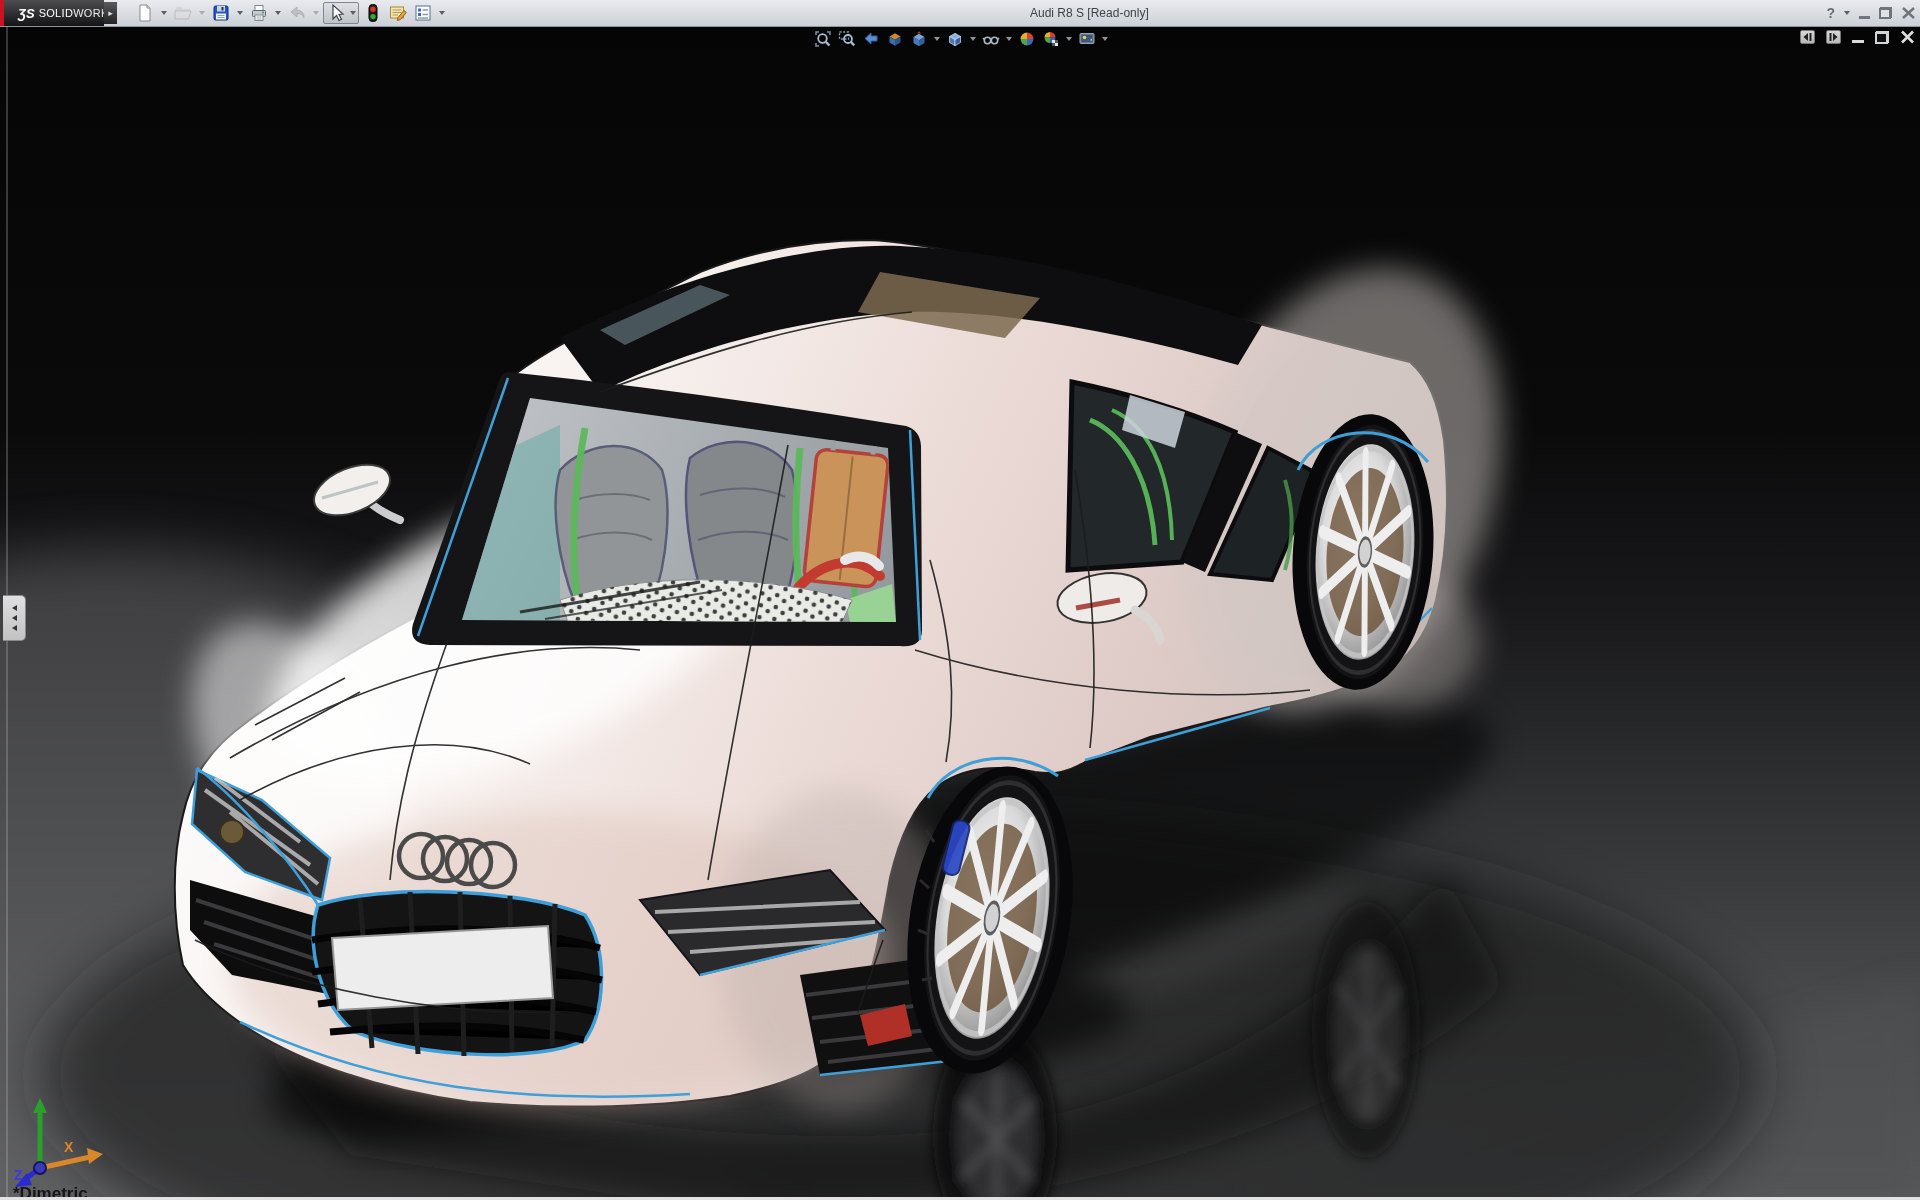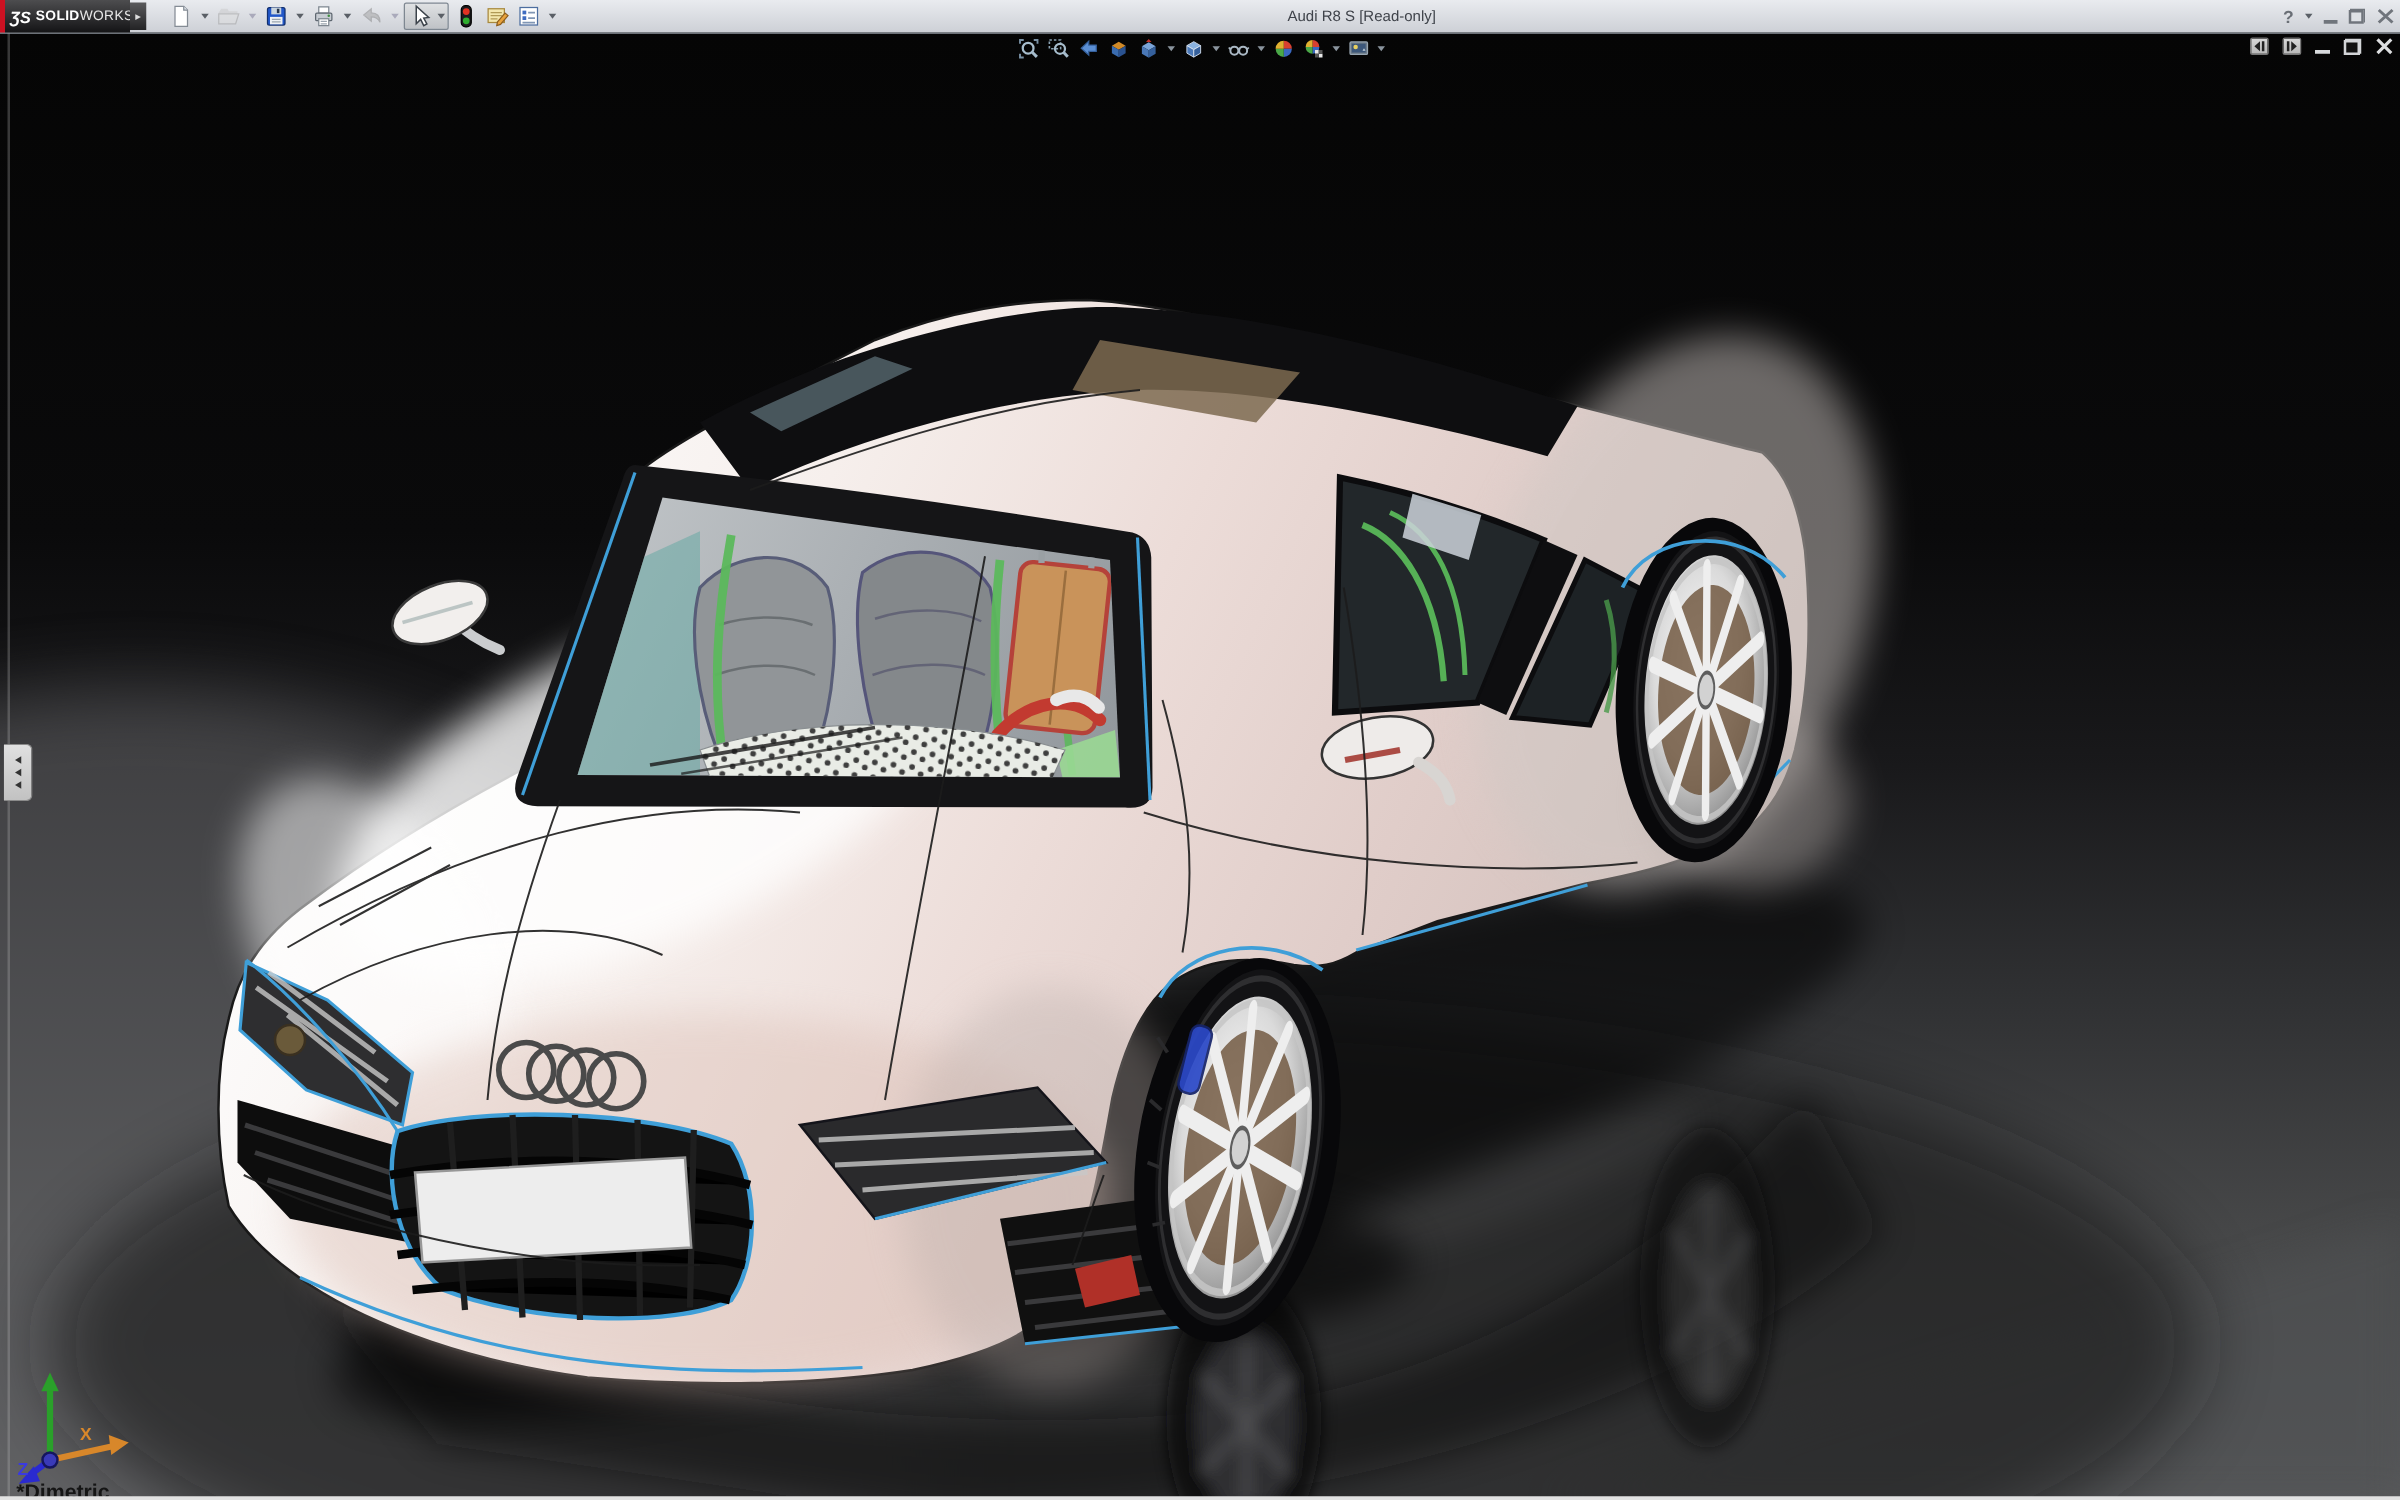--- a/index.html
+++ b/index.html
@@ -4,23 +4,23 @@
 <style>
   html,body{margin:0;padding:0;background:#000;}
   body{width:1920px;height:1200px;overflow:hidden;position:relative;
        font-family:"Liberation Sans",sans-serif;-webkit-font-smoothing:antialiased;}
 
   
   .titlebar{position:absolute;left:0;top:0;width:1920px;height:26px;
     background:linear-gradient(#e9ebef,#cdd0d6);border-bottom:1px solid #8e959e;z-index:30;}
   .red-strip{position:absolute;left:0;top:0;width:4px;height:26px;background:#cc1122;}
   .logo-block{position:absolute;left:4px;top:0;height:26px;width:100px;
-    background:linear-gradient(#4d4d4f,#141416);display:flex;align-items:center;padding-left:4px;box-sizing:border-box;}
+    background:linear-gradient(#4d4d4f,#141416);display:flex;align-items:center;padding-left:14px;box-sizing:border-box;}
   .logo-mark{color:#fff;font-style:italic;font-weight:bold;font-size:13px;margin-right:4px;}
-  .logo-solid{color:#fff;font-weight:bold;font-size:11px;letter-spacing:.3px;}
+  .logo-solid{color:#fff;font-weight:normal;font-size:11px;letter-spacing:.3px;}
   .logo-works{color:#e8e8e8;font-weight:normal;font-size:11px;letter-spacing:.3px;}
   .logo-tab{position:absolute;left:104px;top:2px;width:13px;height:22px;background:linear-gradient(#5a5a5c,#232325);
     color:#ddd;font-size:9px;display:flex;align-items:center;justify-content:center;}
   .main-toolbar{position:absolute;left:133px;top:1px;height:24px;display:flex;align-items:center;gap:2px;}
   .tb-btn{width:23px;height:22px;display:flex;align-items:center;justify-content:center;}
   .tb-dd{width:11px;height:22px;display:flex;align-items:center;justify-content:center;}
   .caret{width:0;height:0;border-left:3.5px solid transparent;border-right:3.5px solid transparent;border-top:4px solid #5a5f66;}
   .disabled{filter:grayscale(1) opacity(.45);}
   .disabled-caret .caret{border-top-color:#aab;}
   .pressed{border:1px solid #7e8791;border-radius:2px;background:linear-gradient(#dfe1e3,#bfc2c6);

